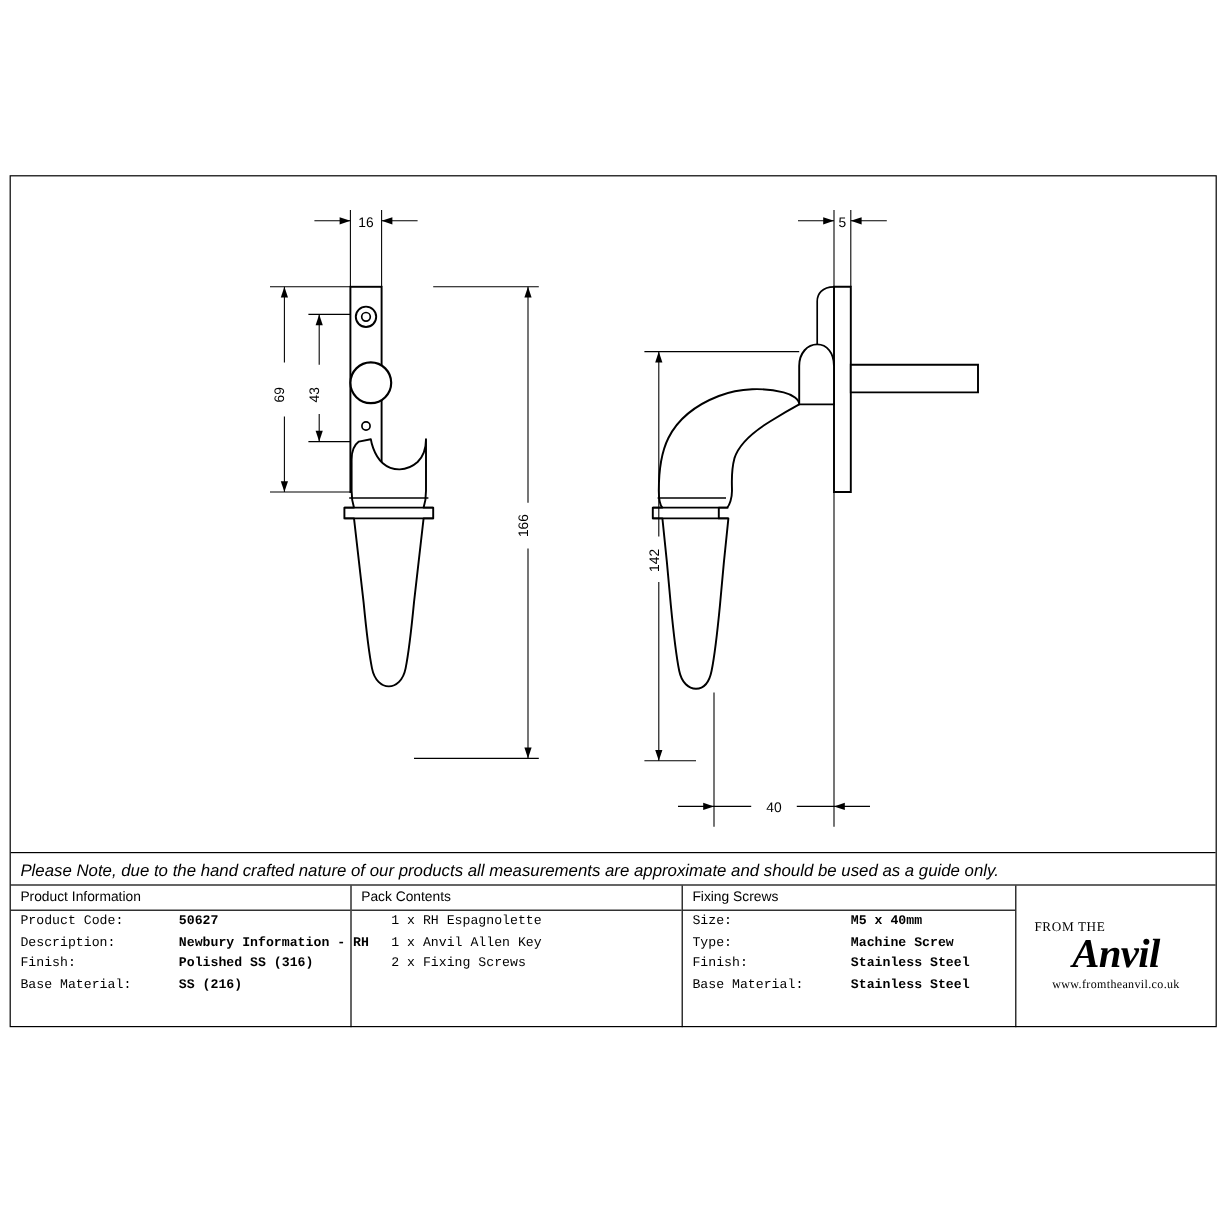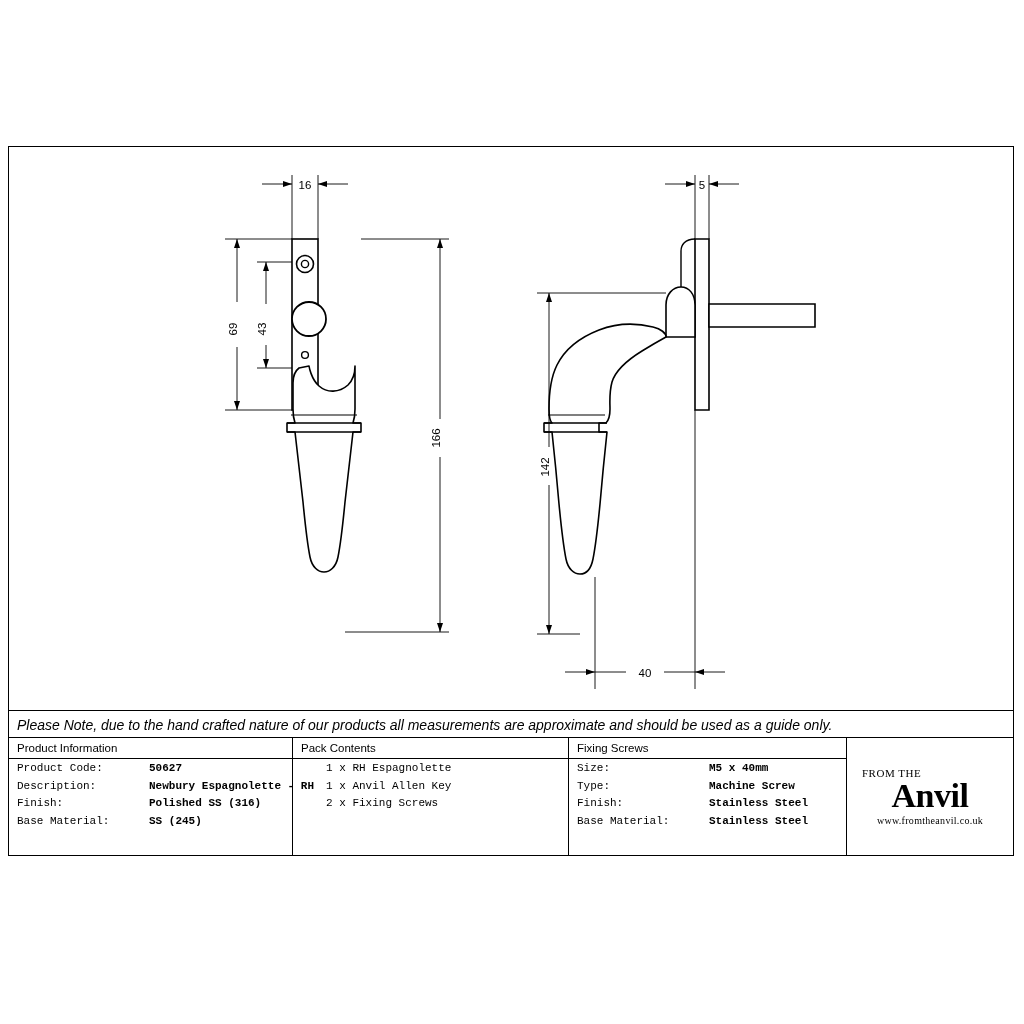--- a/index.html
+++ b/index.html
@@ -142,20 +142,21 @@
     font-size: 11px;
     letter-spacing: 0.5px;
     text-align: left;
     margin-left: 12px;
     line-height: 1;
   }
   .brand-name {
     font-family: "Liberation Serif", serif;
     font-size: 34px;
     font-weight: bold;
+    font-style: italic;
     line-height: 1;
     letter-spacing: -0.5px;
   }
   .brand-url {
     font-family: "Liberation Serif", serif;
     font-size: 10px;
     letter-spacing: 0.3px;
     margin-top: 2px;
   }
   svg { display: block; }
@@ -327,29 +328,29 @@
       <div class="col-header">
         <span>Product Information</span>
       </div>
       <div class="col-body">
         <div class="kv">
           <span class="k">Product Code:</span>
           <span class="v">50627</span>
         </div>
         <div class="kv">
           <span class="k">Description:</span>
-          <span class="v">Newbury Espagnolette - RH</span>
+          <span class="v">Newbury Information - RH</span>
         </div>
         <div class="kv">
           <span class="k">Finish:</span>
           <span class="v">Polished SS (316)</span>
         </div>
         <div class="kv">
           <span class="k">Base Material:</span>
-          <span class="v">SS (245)</span>
+          <span class="v">SS (216)</span>
         </div>
       </div>
     </div>
 
     <div class="info-col col-2">
       <div class="col-header">
         <span>Pack Contents</span>
       </div>
       <div class="col-body">
         <div class="pack-line">

